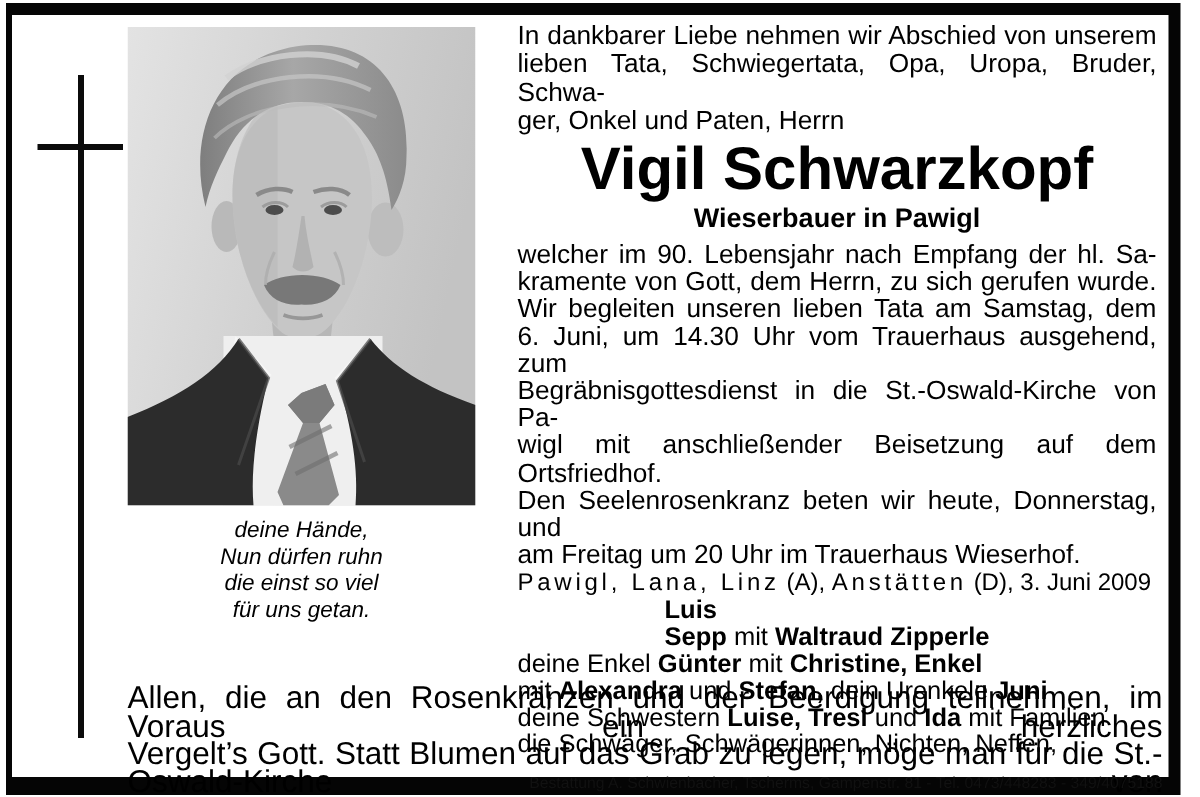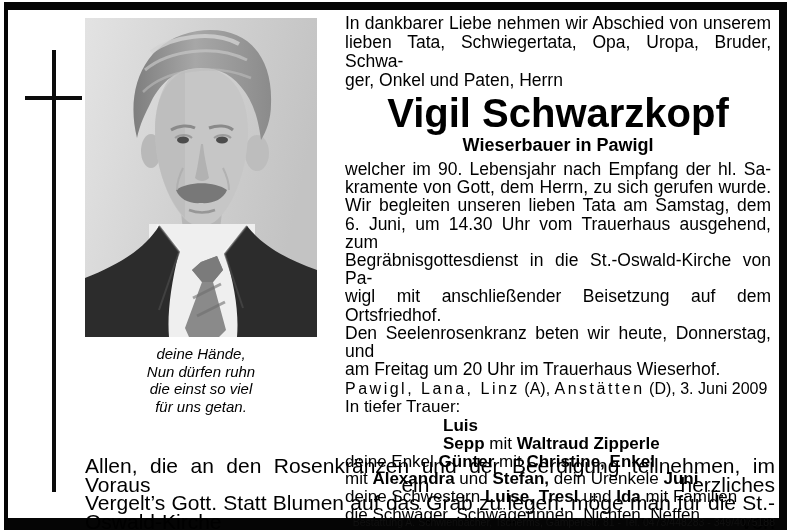--- a/index.html
+++ b/index.html
@@ -138,21 +138,20 @@
       <div class="bline">Begräbnisgottesdienst in die St.-Oswald-Kirche von Pa-</div>
       <div class="bline">wigl mit anschließender Beisetzung auf dem Ortsfriedhof.</div>
       <div class="bline">Den Seelenrosenkranz beten wir heute, Donnerstag, und</div>
       <div class="bline last">am Freitag um 20 Uhr im Trauerhaus Wieserhof.</div>
     </div>
 
     <div class="dateline">
       <span class="sp">Pawigl, Lana, Linz</span><span> (A), </span><span class="sp">Anstätten</span><span> (D), 3. Juni 2009</span>
     </div>
 
-    <div class="trauer">In tiefer Trauer:</div>
 
     <div>
       <div class="mline indent"><span class="b">Luis</span></div>
       <div class="mline indent"><span class="b">Sepp</span><span> mit </span><span class="b">Waltraud Zipperle</span></div>
       <div class="mline"><span>deine Enkel </span><span class="b">Günter</span><span> mit </span><span class="b">Christine, Enkel</span></div>
       <div class="mline"><span>mit </span><span class="b">Alexandra</span><span> und </span><span class="b">Stefan,</span><span> dein Urenkele </span><span class="b">Juni</span></div>
       <div class="mline"><span>deine Schwestern </span><span class="b">Luise, Tresl</span><span> und </span><span class="b">Ida</span><span> mit Familien</span></div>
       <div class="mline"><span>die Schwäger, Schwägerinnen, Nichten, Neffen,</span></div>
 
     </div>

